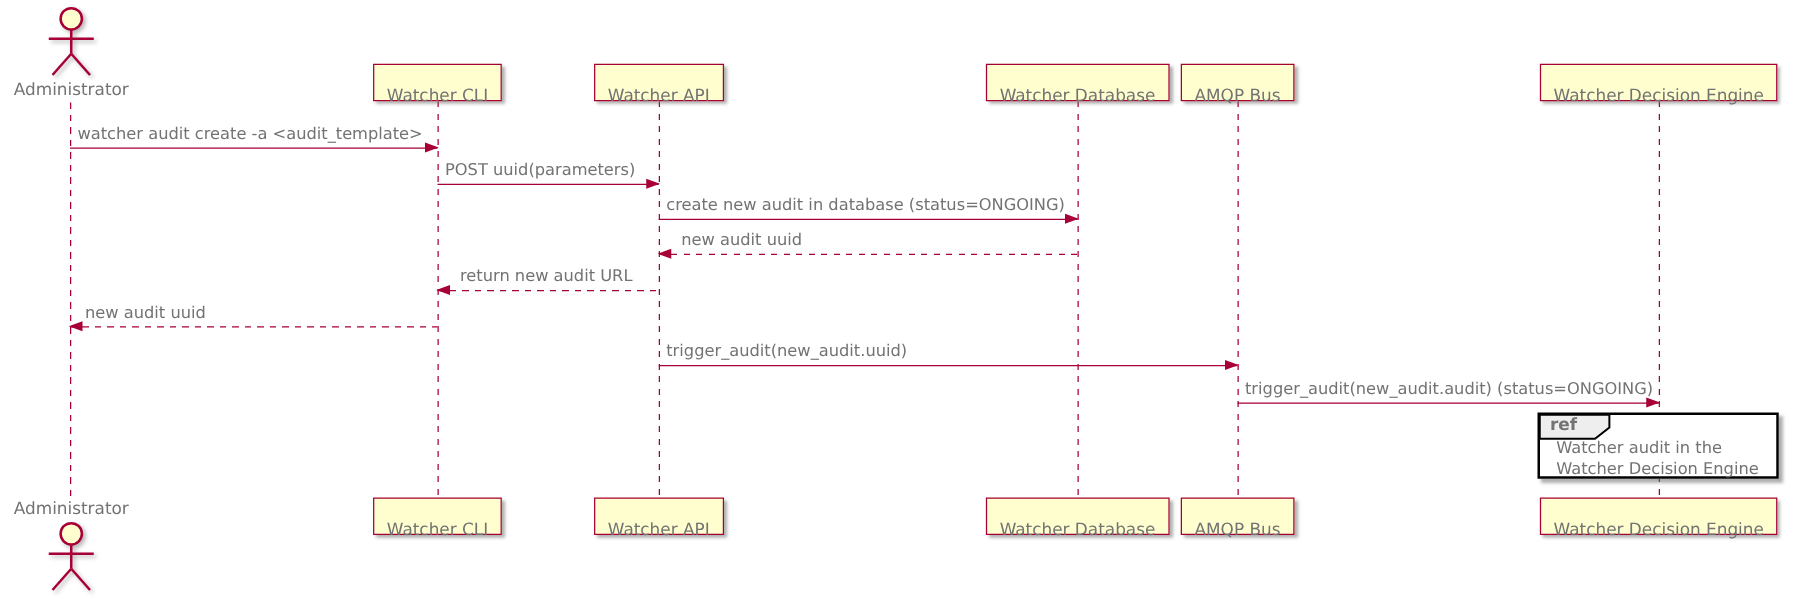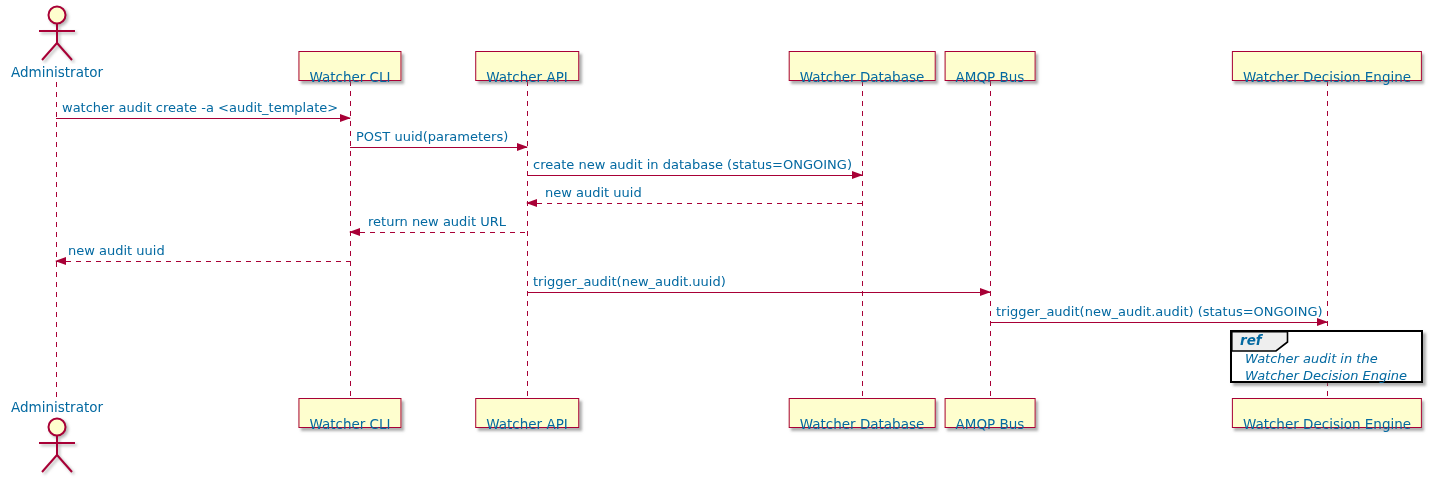--- a/index.html
+++ b/index.html
@@ -2,21 +2,21 @@
 <html><head>
 <meta charset="utf-8">
 <style>
   :root{
     --line:#A80036;
     --fill:#FEFECE;
   }
   html,body{margin:0;padding:0;background:#fff;}
   #stage{
     position:relative;width:1434px;height:486px;background:#fff;overflow:hidden;
-    font-family:"DejaVu Sans","Liberation Sans",sans-serif;color:#0369a1;border-radius:11px;
+    font-family:"DejaVu Sans","Liberation Sans",sans-serif;color:#737373;border-radius:11px;
   }
   
   .lifeline{
     position:absolute;width:1px;top:81px;height:317px;z-index:0;
     background:repeating-linear-gradient(180deg,var(--line) 0 5px,transparent 5px 10px);
   }
   
   .pbox{
     position:absolute;transform:translateX(-50%);z-index:3;
     background:var(--fill);border:1.6px solid var(--line);
@@ -121,21 +121,21 @@
     <span class="mlabel">trigger_audit(new_audit.uuid)</span>
     <span class="head right"></span>
   </div>
 
   <div class="msg" style="left:990px;top:322px;width:337px;">
     <div class="line solid"></div>
     <span class="mlabel">trigger_audit(new_audit.audit) (status=ONGOING)</span>
     <span class="head right"></span>
   </div>
 
-  <div class="ref" style="left:1230px;top:330px;width:193px;height:53px;font-style:italic;">
+  <div class="ref" style="left:1230px;top:330px;width:193px;height:53px;">
     <div class="ref-tab">
       <svg width="58" height="21" viewBox="0 0 58 21">
         <path d="M0.8,0.8 H56.5 V11 L45,20 H0.8 Z" fill="#EEEEEE" stroke="#000" stroke-width="1.6"></path>
       </svg>
       <span class="ref-kw">ref</span>
     </div>
     <div class="ref-body">
       <div>Watcher audit in the</div>
       <div>Watcher Decision Engine</div>
     </div>

